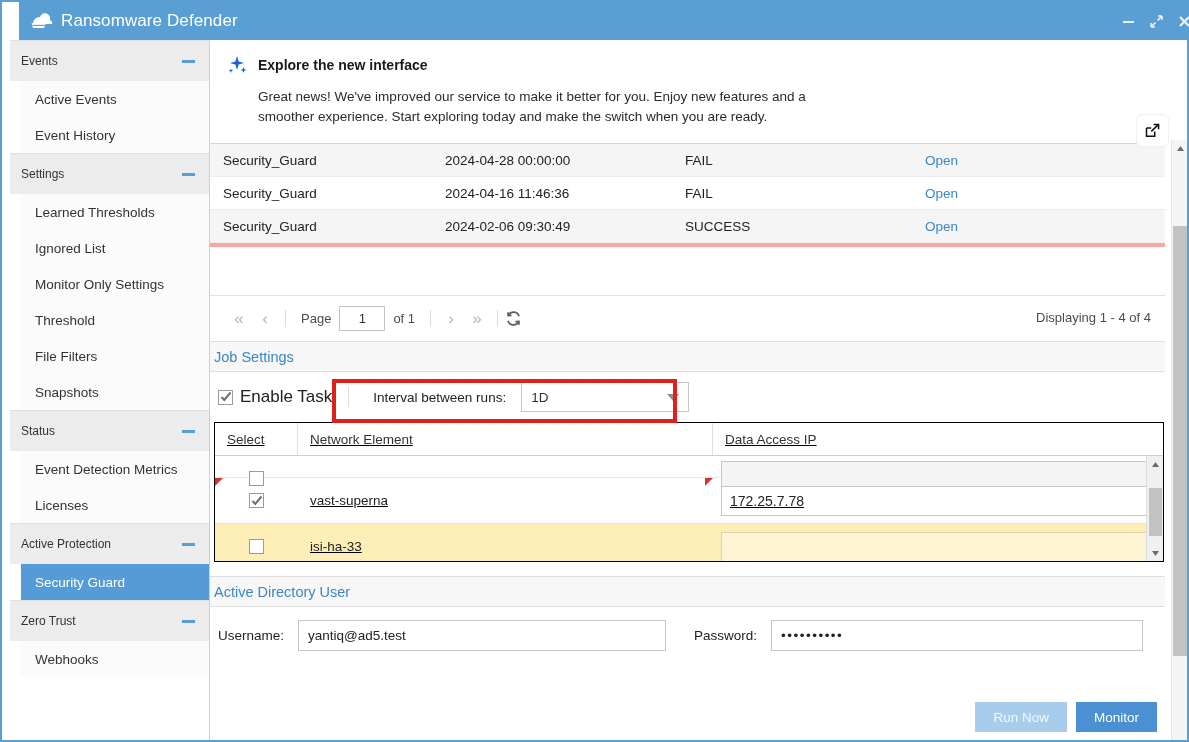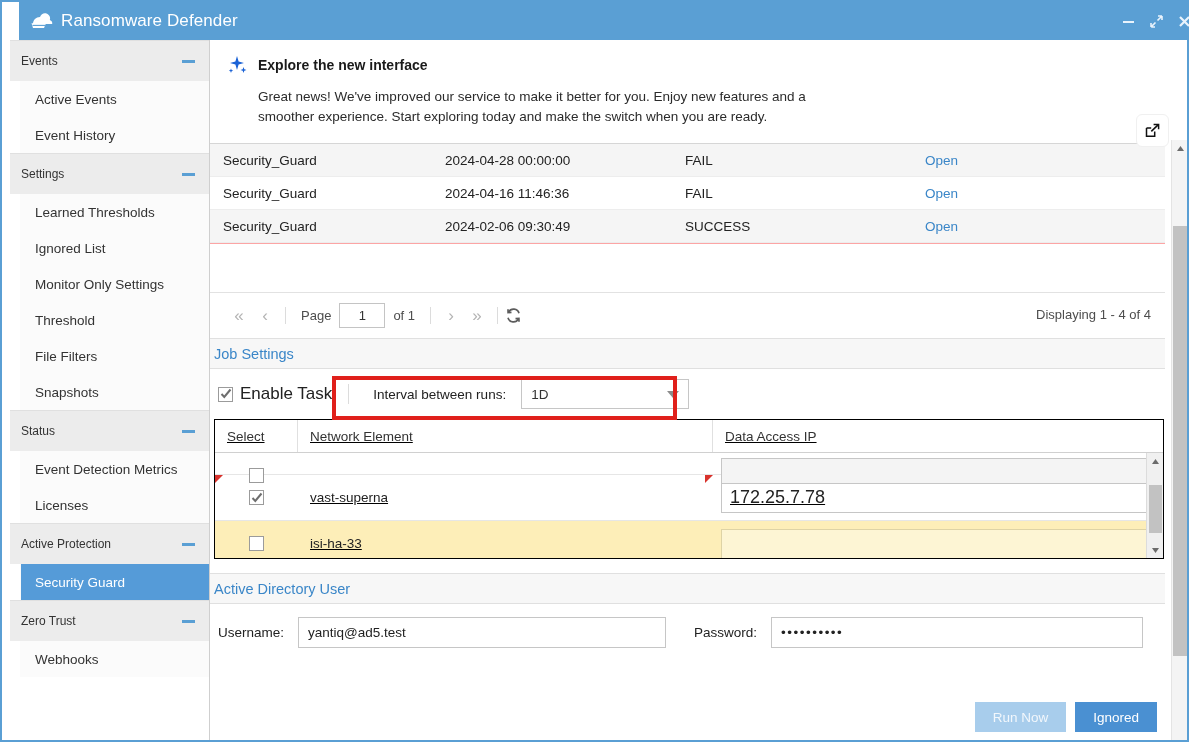--- a/index.html
+++ b/index.html
@@ -135,21 +135,21 @@
     border: 1px solid #f0f0f0;
     border-radius: 6px;
     background: #ffffff;
     display: flex; align-items: center; justify-content: center;
     cursor: pointer;
   }
 
   
   #events-grid {
     border-top: 1px solid #d6d6d6;
-    border-bottom: 1px solid #fca5a5;
+    border-bottom: 4px solid #fca5a5;
     width: 955px;
   }
   .ev-row {
     height: 33px;
     display: flex; align-items: center;
     font-size: 13.5px; color: #222222;
     border-bottom: 1px solid #ededed;
   }
   .ev-row.alt { background: #f5f5f5; }
   .ev-c1 { width: 235px; padding-left: 13px; }
@@ -286,21 +286,21 @@
   .ne-row.clipped { height: 22px; align-items: flex-start; }
   .ne-row.yellow { background: #fdeeb8; }
   .ne-cell { height: 100%; display: flex; align-items: center; position: relative; }
   .ne-cell.c-sel { width: 83px; justify-content: center; }
   .ne-cell.c-ne  { width: 415px; padding-left: 12px; font-size: 13.5px; color: #222222; }
   .ne-cell.c-ip  { flex: 1 1 auto; padding: 0 14px 0 8px; }
   .ip-input {
     width: 100%; height: 30px;
     border: 1px solid #c6c6c6;
     background: #ffffff;
-    font-size: 18px; color: #222222;
+    font-size: 14px; color: #222222;
     padding: 0 8px;
     font-family: "Liberation Sans", sans-serif;
   }
   .ne-row.yellow .ip-input { background: #fdf5d4; border-color: #ded3a5; }
   .dirty-corner {
     position: absolute; left: 0; top: 0;
     width: 0; height: 0;
     border-top: 8px solid #d8322c;
     border-right: 8px solid transparent;
   }
@@ -641,21 +641,21 @@
 
       <div id="ad-row">
         <span class="fld-label">Username:</span>
         <input id="username-input" value="yantiq@ad5.test" style="">
         <span class="fld-label" id="password-label">Password:</span>
         <input id="password-input" value="••••••••••" style="">
       </div>
 
       <div id="footer">
         <button class="btn disabled">Run Now</button>
-        <button class="btn primary">Ignored</button>
+        <button class="btn primary">Monitor</button>
       </div>
 
       <div id="outer-scroll">
         <div id="outer-arrow-up">
           <svg width="9" height="7" viewBox="0 0 9 7">
               <path d="M4.5 1 L8 6 L1 6 Z" fill="#6b6b6b"></path>
             </svg>
         </div>
         <div id="outer-thumb"></div>
       </div>

